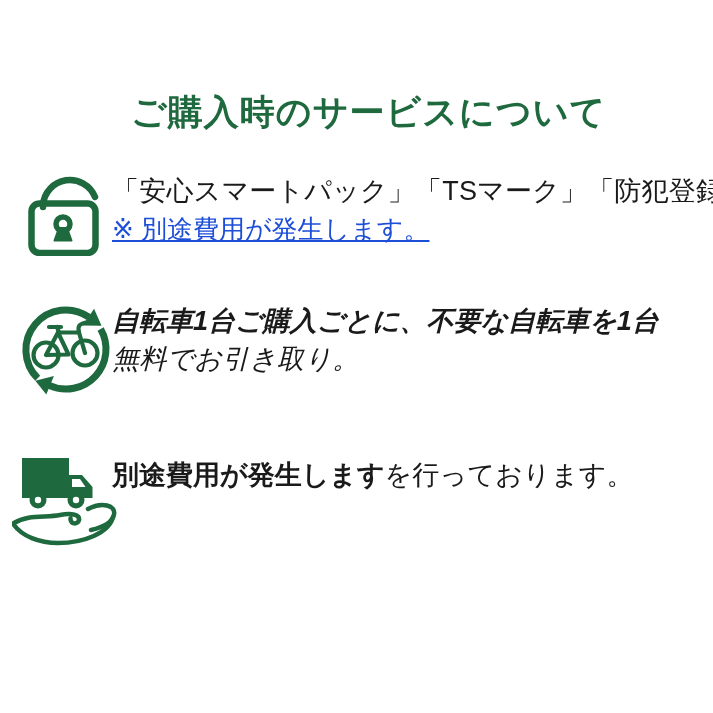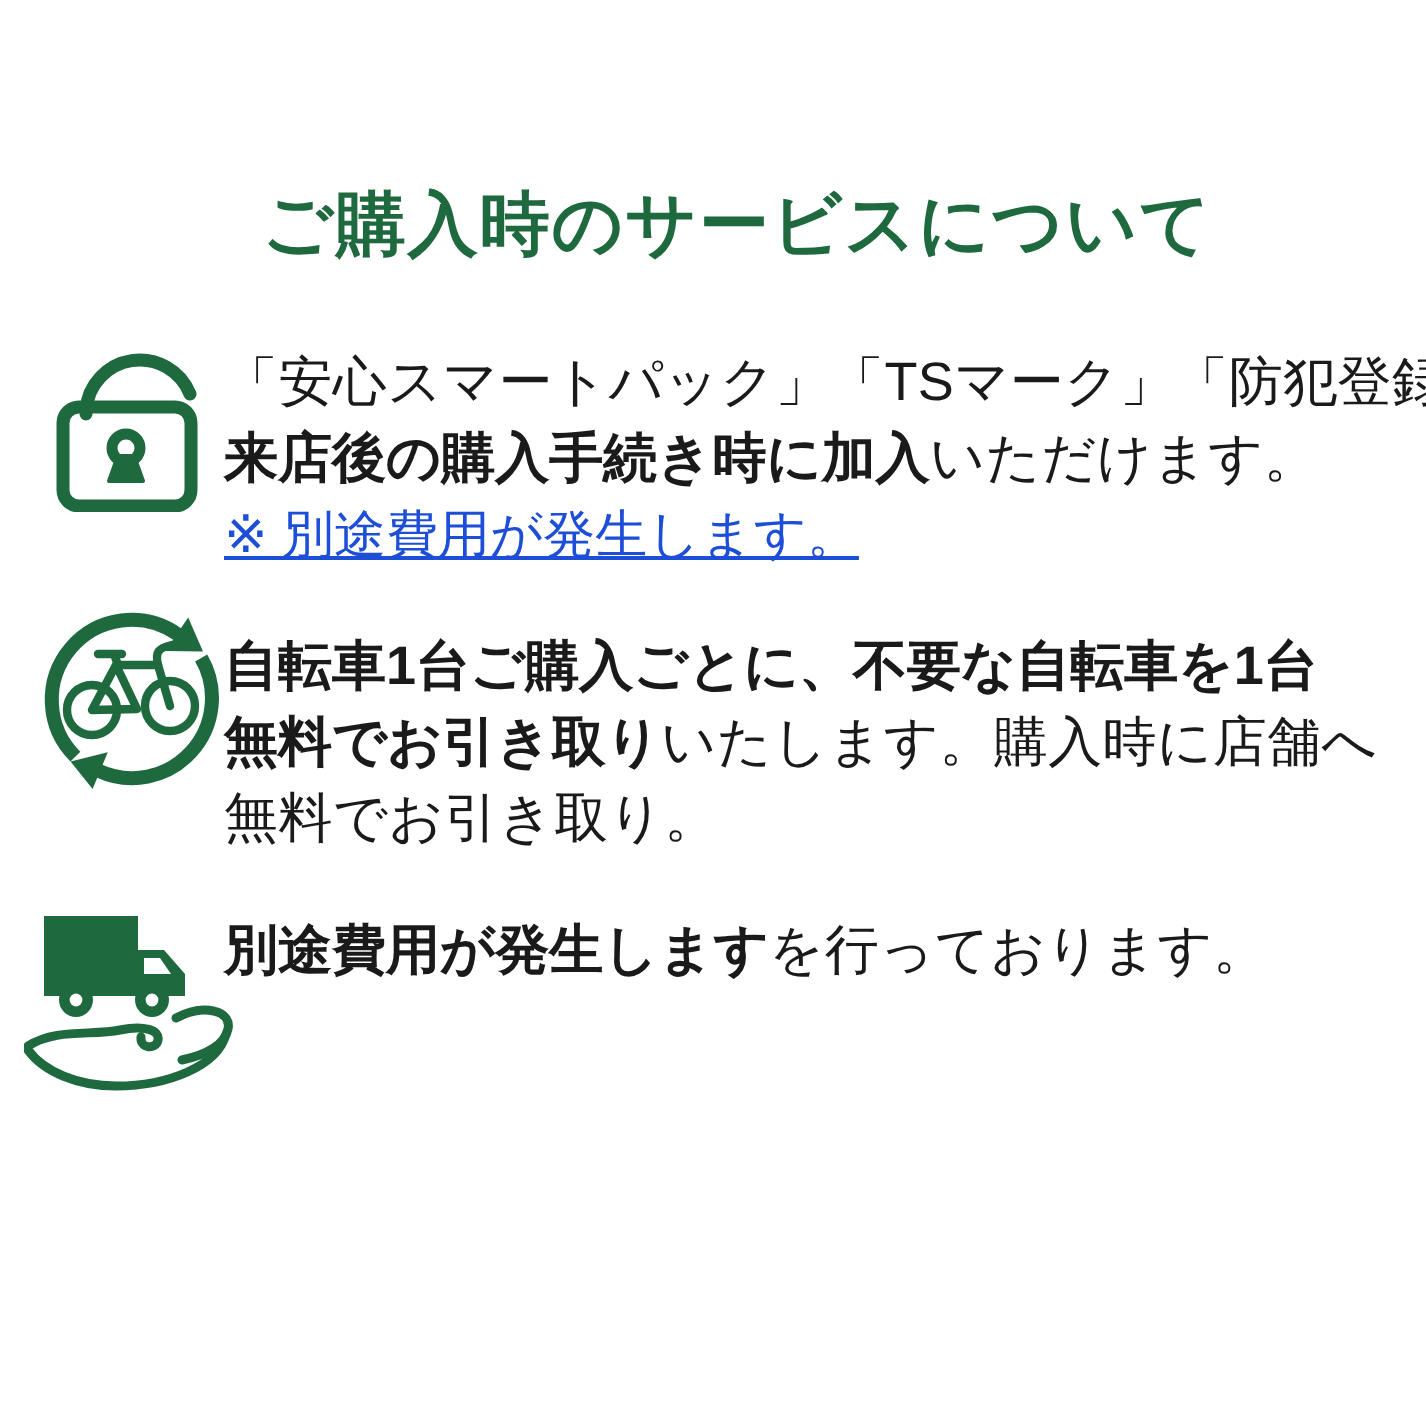--- a/index.html
+++ b/index.html
@@ -30,44 +30,42 @@
   <div class="icon" style="left:28px;top:170px;">
     <svg width="71" height="86" viewBox="0 0 71 86">
       <path d="M15,37 L15,35 A27,27 0 0 1 67,27" fill="none" stroke="#1e6a3e" stroke-width="6.5" stroke-linecap="round"></path>
       <rect x="3.5" y="33.5" width="64" height="49.5" rx="8" fill="none" stroke="#1e6a3e" stroke-width="6.5"></rect>
       <circle cx="35" cy="54" r="7" fill="none" stroke="#1e6a3e" stroke-width="5.5"></circle>
       <path d="M31,58 L26.5,70.5 L43.5,70.5 L39,58 Z" fill="#1e6a3e" stroke="#1e6a3e" stroke-width="2" stroke-linejoin="round"></path>
     </svg>
   </div>
   <div class="txt" style="left:112px;top:172px;">
     <p class="line"><span>「安心スマートパック」「TSマーク」「防犯登録」は、</span></p>
-    <p class="line"><b>来店後の購入手続き時に加入</b><span>いただけます。</span></p>
     <p class="note">※ 別途費用が発生します。</p>
   </div>
 
   <div class="icon" style="left:17px;top:296px;">
     <svg width="98" height="104" viewBox="0 0 98 104">
       <g fill="none" stroke="#1e6a3e" stroke-width="7">
         <path d="M20.7,82.3 A40,40 0 0 1 71.9,21.2"></path>
         <path d="M83.6,33 A40,40 0 0 1 32.1,89.3"></path>
       </g>
       <polygon points="84.5,29.7 65.7,29.5 77.1,12.8" fill="#1e6a3e"></polygon>
       <polygon points="18.3,84.8 36.9,80.1 29.3,98.5" fill="#1e6a3e"></polygon>
       <g fill="none" stroke="#1e6a3e" stroke-width="4.2" stroke-linecap="round" stroke-linejoin="round">
         <circle cx="29" cy="59" r="12.5"></circle>
         <circle cx="68" cy="57" r="12.5"></circle>
         <path d="M29,59 L41,36.5 L62,36.5 L68,57 M41,36.5 L51.5,58.5 L29,59"></path>
         <path d="M32,31 L44,31 M40,31 L42,36.5"></path>
         <path d="M62,36.5 C60.5,30 62,28 69,26.5"></path>
       </g>
     </svg>
   </div>
-  <div class="txt" style="left:112px;top:314px;">
+  <div class="txt" style="left:112px;top:302px;font-style:italic;">
     <p class="line"><b>自転車1台ご購入ごとに、不要な自転車を1台</b></p>
-    <p class="line"><b>無料でお引き取り</b><span>いたします。購入時に店舗へ</span></p>
     <p class="line"><span>無料でお引き取り。</span></p>
   </div>
 
   <div class="icon" style="left:12px;top:448px;">
     <svg width="108" height="102" viewBox="0 0 108 102">
       <rect x="10" y="10" width="47" height="40" fill="#1e6a3e"></rect>
       <path d="M57,27 L70,27 L80.5,39 L80.5,50 L57,50 Z" fill="#1e6a3e"></path>
       <path d="M60,31 L68,31 L73.5,39 L60,39 Z" fill="#ffffff"></path>
       <circle cx="26" cy="52" r="8.5" fill="#1e6a3e"></circle>
       <circle cx="26" cy="52" r="3.2" fill="#ffffff"></circle>

